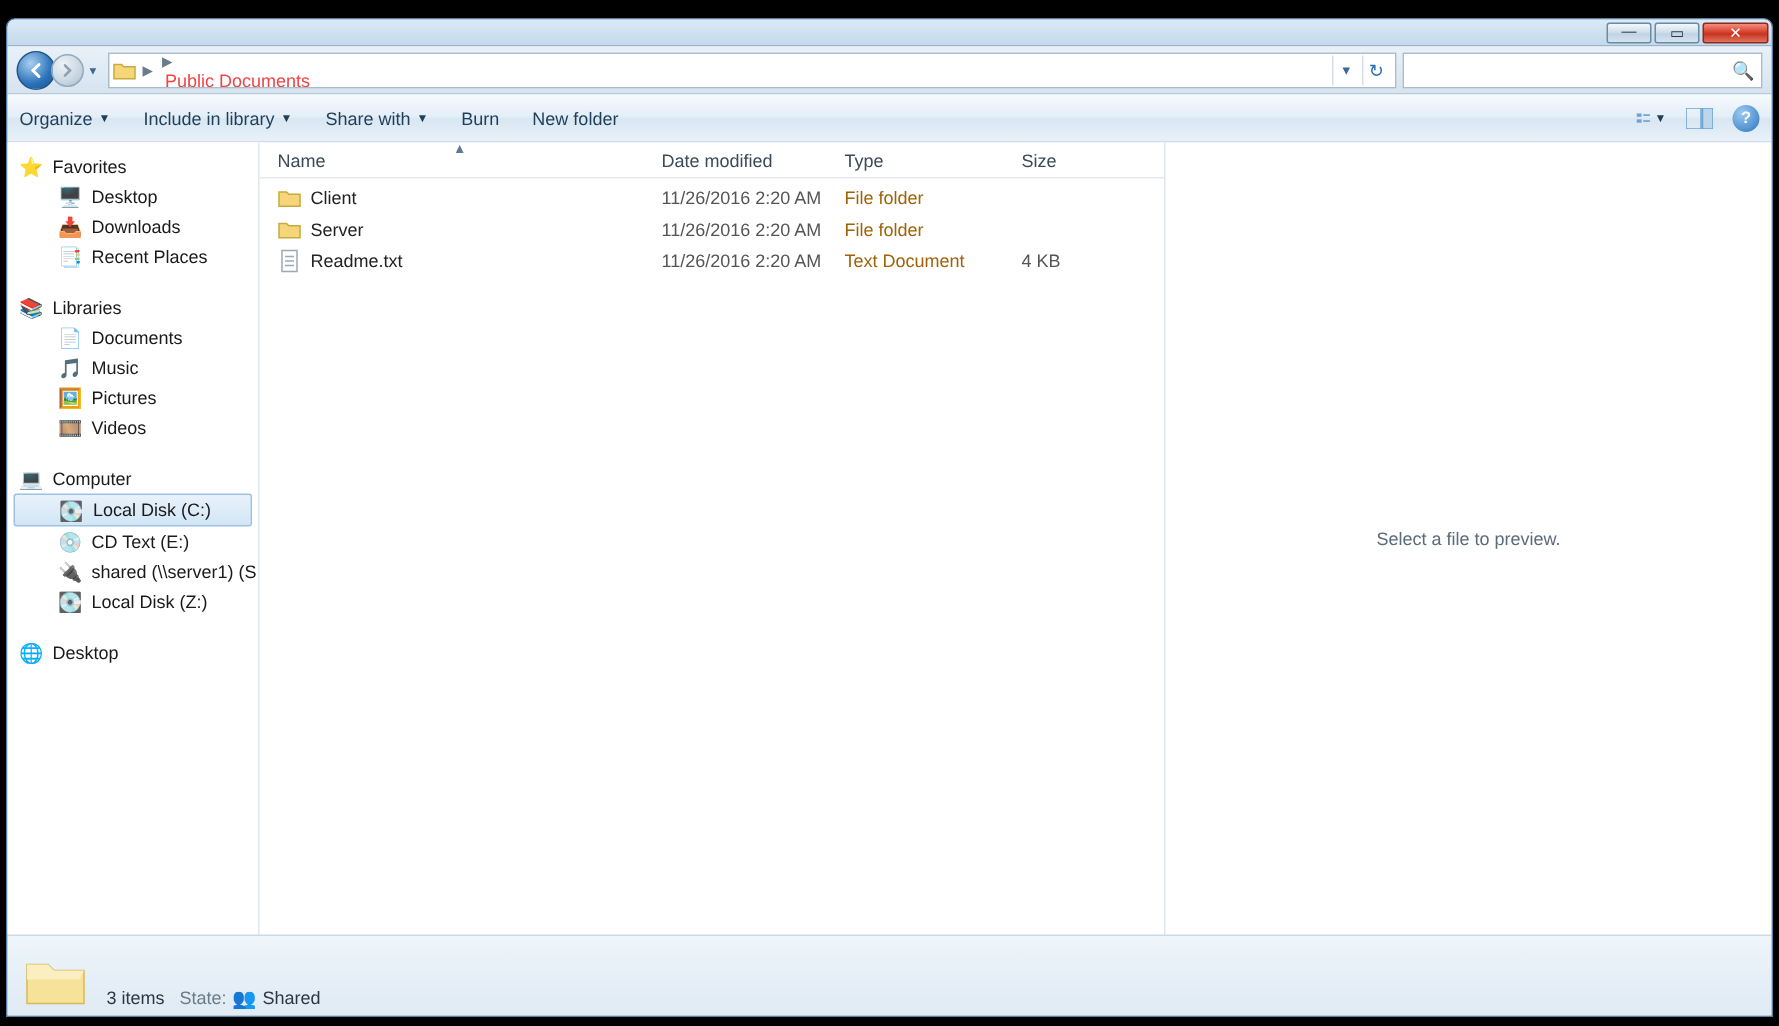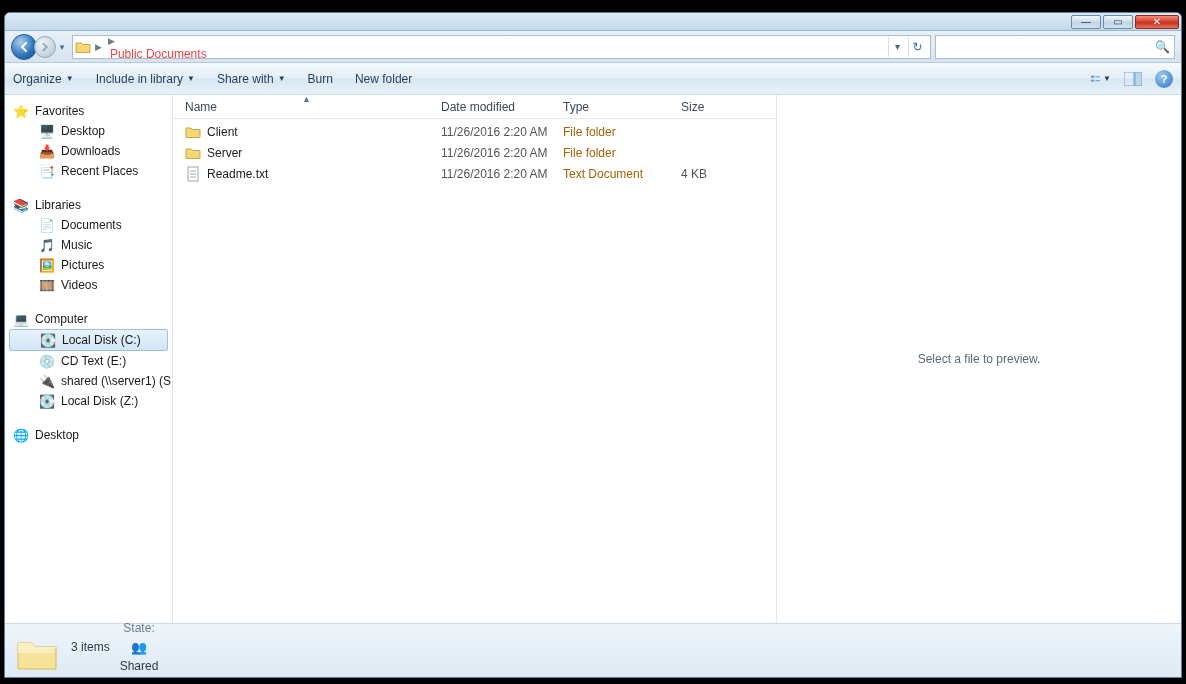--- a/index.html
+++ b/index.html
@@ -383,21 +383,21 @@
 
   <div class="statusbar">
     <div class="bigfolder">
       <svg width="44" height="40" viewBox="0 0 44 40">
         <path d="M3 10 h14 l4 4 H41 v22 H3 z" fill="#f7e29a" stroke="#d7b95a"></path>
         <path d="M3 10 h14 l4 4 H41 l-3 6 H3 z" fill="#fbeec0"></path>
       </svg>
     </div>
     <div class="statustext">
       <span>3 items</span>
-      <span style="display:flex;align-items:center;gap:4px;flex-direction:column;">
+      <span style="display:flex;align-items:center;gap:4px;">
         <span class="statelabel">State:</span>
         <span class="nicon">👥</span>
         <span>Shared</span>
       </span>
     </div>
   </div>
 
 </div>
 
 </body></html>

